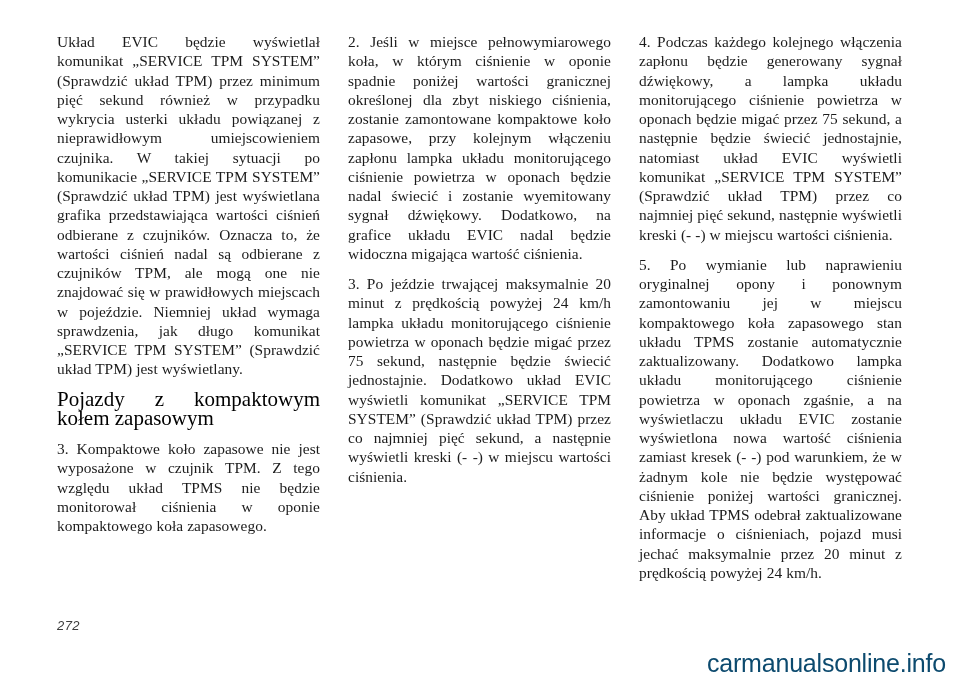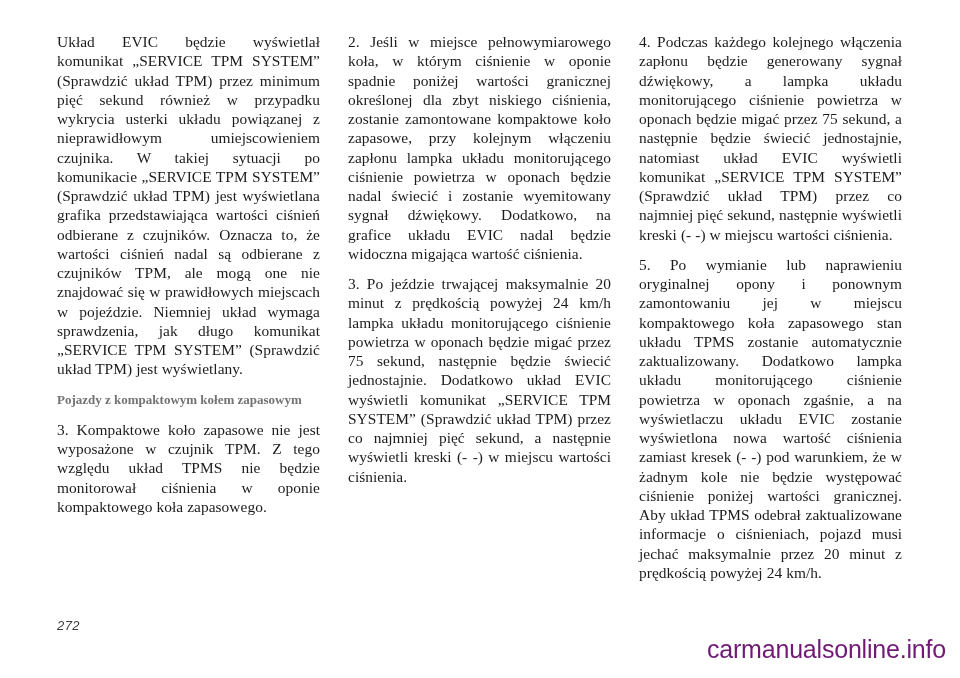--- a/index.html
+++ b/index.html
@@ -44,26 +44,26 @@
     hyphens: manual;
     -webkit-hyphens: manual;
     letter-spacing: 0.05px;
     word-spacing: 0.1px;
     color: #1b1b1b;
   }
   p.para:last-child { margin-bottom: 16px; }
 
   p.heading {
     margin: 0 0 11px 0;
-    font-size: 13px;
+    font-size: 21px;
     line-height: 19.25px;
-    font-weight: bold;
+    font-weight: normal;
     text-align: justify;
     text-justify: inter-word;
-    color: #737373;
+    color: #000000;
   }
 
   
   #columns, #page-number, #watermark {
     -webkit-font-smoothing: antialiased;
   }
 
   
   #page-number {
     position: absolute;
@@ -73,24 +73,24 @@
     font-size: 13px;
     font-style: italic;
     color: #3c3c3c;
     letter-spacing: 0.4px;
   }
 
   
   #watermark {
     position: absolute;
     right: 14px;
-    bottom: 14px;
+    bottom: 0;
     font-family: "Liberation Sans", "DejaVu Sans", sans-serif;
     font-size: 25px;
-    color: #701a75;
+    color: #0c4a6e;
     letter-spacing: -0.2px;
     white-space: nowrap;
   }
 </style>
 </head>
 <body>
 
 <div id="page">
 
   <div id="columns">

